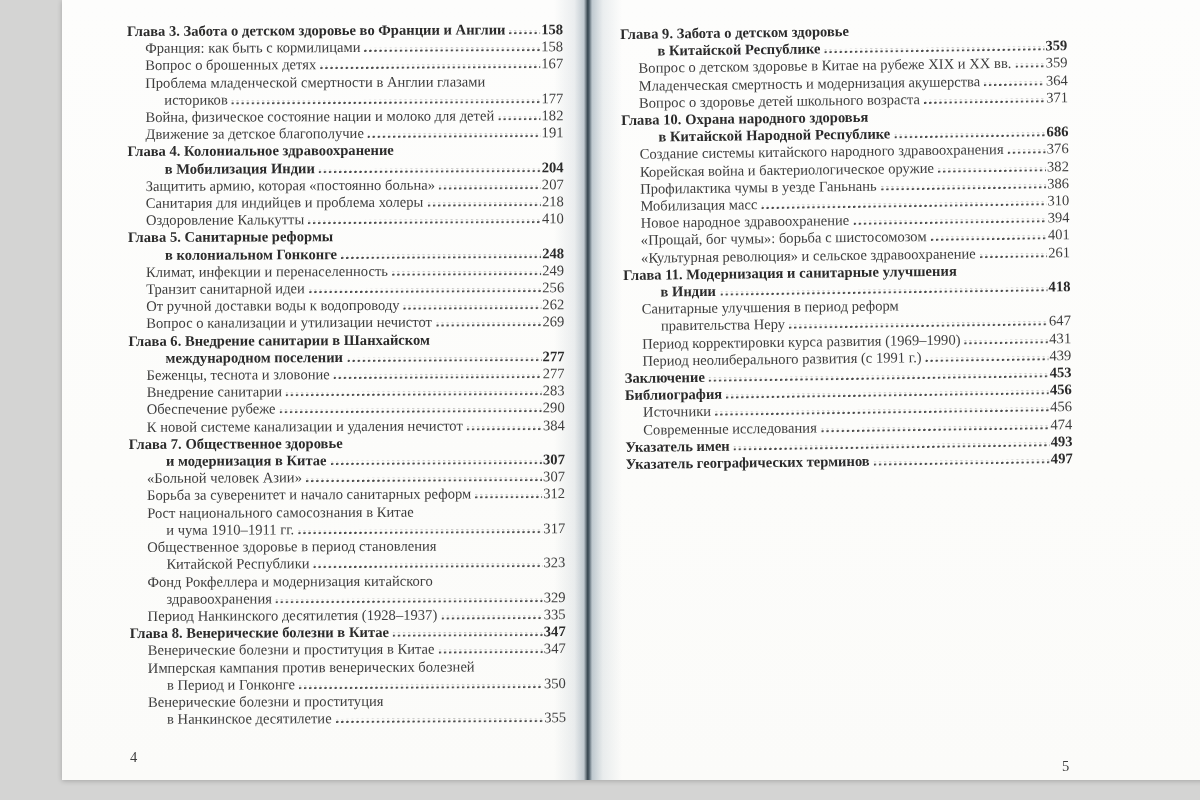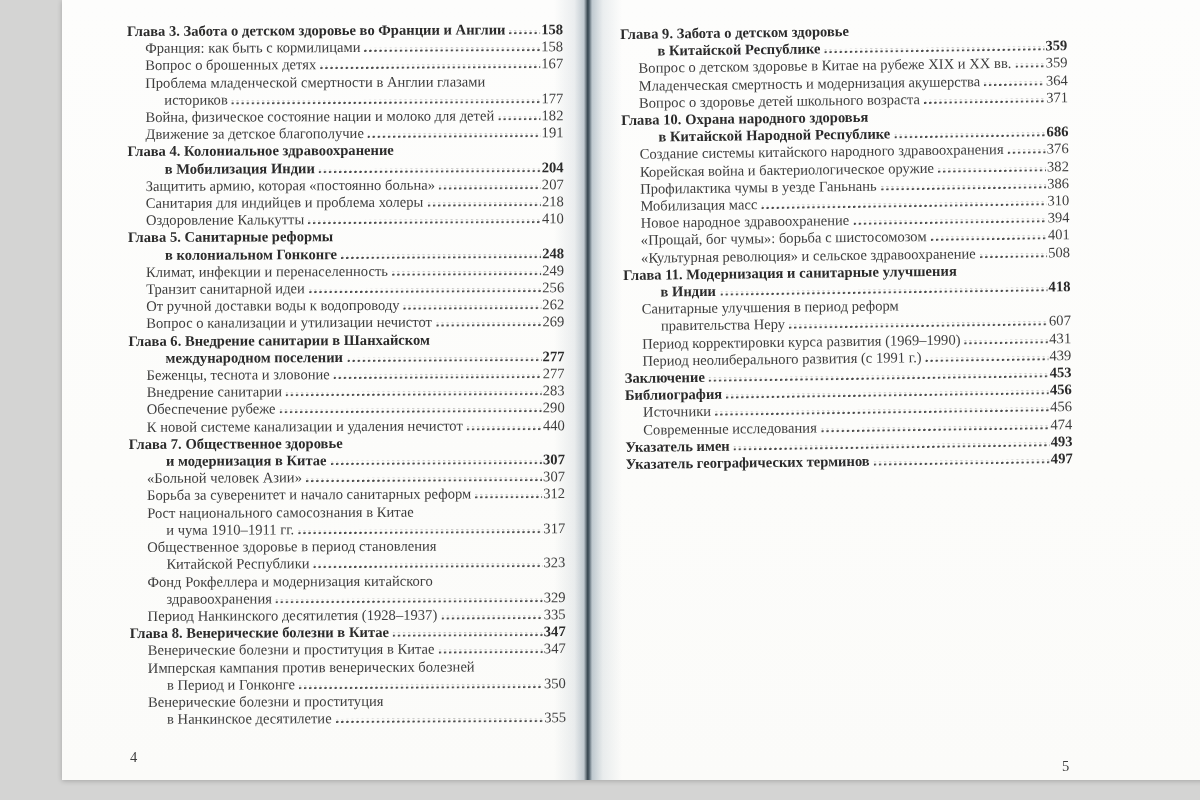--- a/index.html
+++ b/index.html
@@ -165,21 +165,21 @@
           <span class="pg">283</span>
         </div>
         <div class="toc-line lvl1 sub">
           <span class="t">Обеспечение рубеже</span>
           <span class="dots"></span>
           <span class="pg">290</span>
         </div>
         <div class="toc-line lvl1 sub">
           <span class="t">К новой системе канализации и удаления нечистот</span>
           <span class="dots"></span>
-          <span class="pg">440</span>
+          <span class="pg">384</span>
         </div>
         <div class="toc-line lvl0 chapter">
           <span class="t">Глава 7. Общественное здоровье</span>
         </div>
         <div class="toc-line lvl2 chapter">
           <span class="t">и модернизация в Китае</span>
           <span class="dots"></span>
           <span class="pg">307</span>
         </div>
         <div class="toc-line lvl1 sub">
@@ -309,37 +309,37 @@
           <span class="pg">394</span>
         </div>
         <div class="toc-line lvl1 sub">
           <span class="t">«Прощай, бог чумы»: борьба с шистосомозом</span>
           <span class="dots"></span>
           <span class="pg">401</span>
         </div>
         <div class="toc-line lvl1 sub">
           <span class="t">«Культурная революция» и сельское здравоохранение</span>
           <span class="dots"></span>
-          <span class="pg">508</span>
+          <span class="pg">261</span>
         </div>
         <div class="toc-line lvl0 chapter">
           <span class="t">Глава 11. Модернизация и санитарные улучшения</span>
         </div>
         <div class="toc-line lvl2 chapter">
           <span class="t">в Индии</span>
           <span class="dots"></span>
           <span class="pg">418</span>
         </div>
         <div class="toc-line lvl1 sub">
           <span class="t">Санитарные улучшения в период реформ</span>
         </div>
         <div class="toc-line lvl2 sub">
           <span class="t">правительства Неру</span>
           <span class="dots"></span>
-          <span class="pg">607</span>
+          <span class="pg">647</span>
         </div>
         <div class="toc-line lvl1 sub">
           <span class="t">Период корректировки курса развития (1969–1990)</span>
           <span class="dots"></span>
           <span class="pg">431</span>
         </div>
         <div class="toc-line lvl1 sub">
           <span class="t">Период неолиберального развития (с 1991 г.)</span>
           <span class="dots"></span>
           <span class="pg">439</span>

